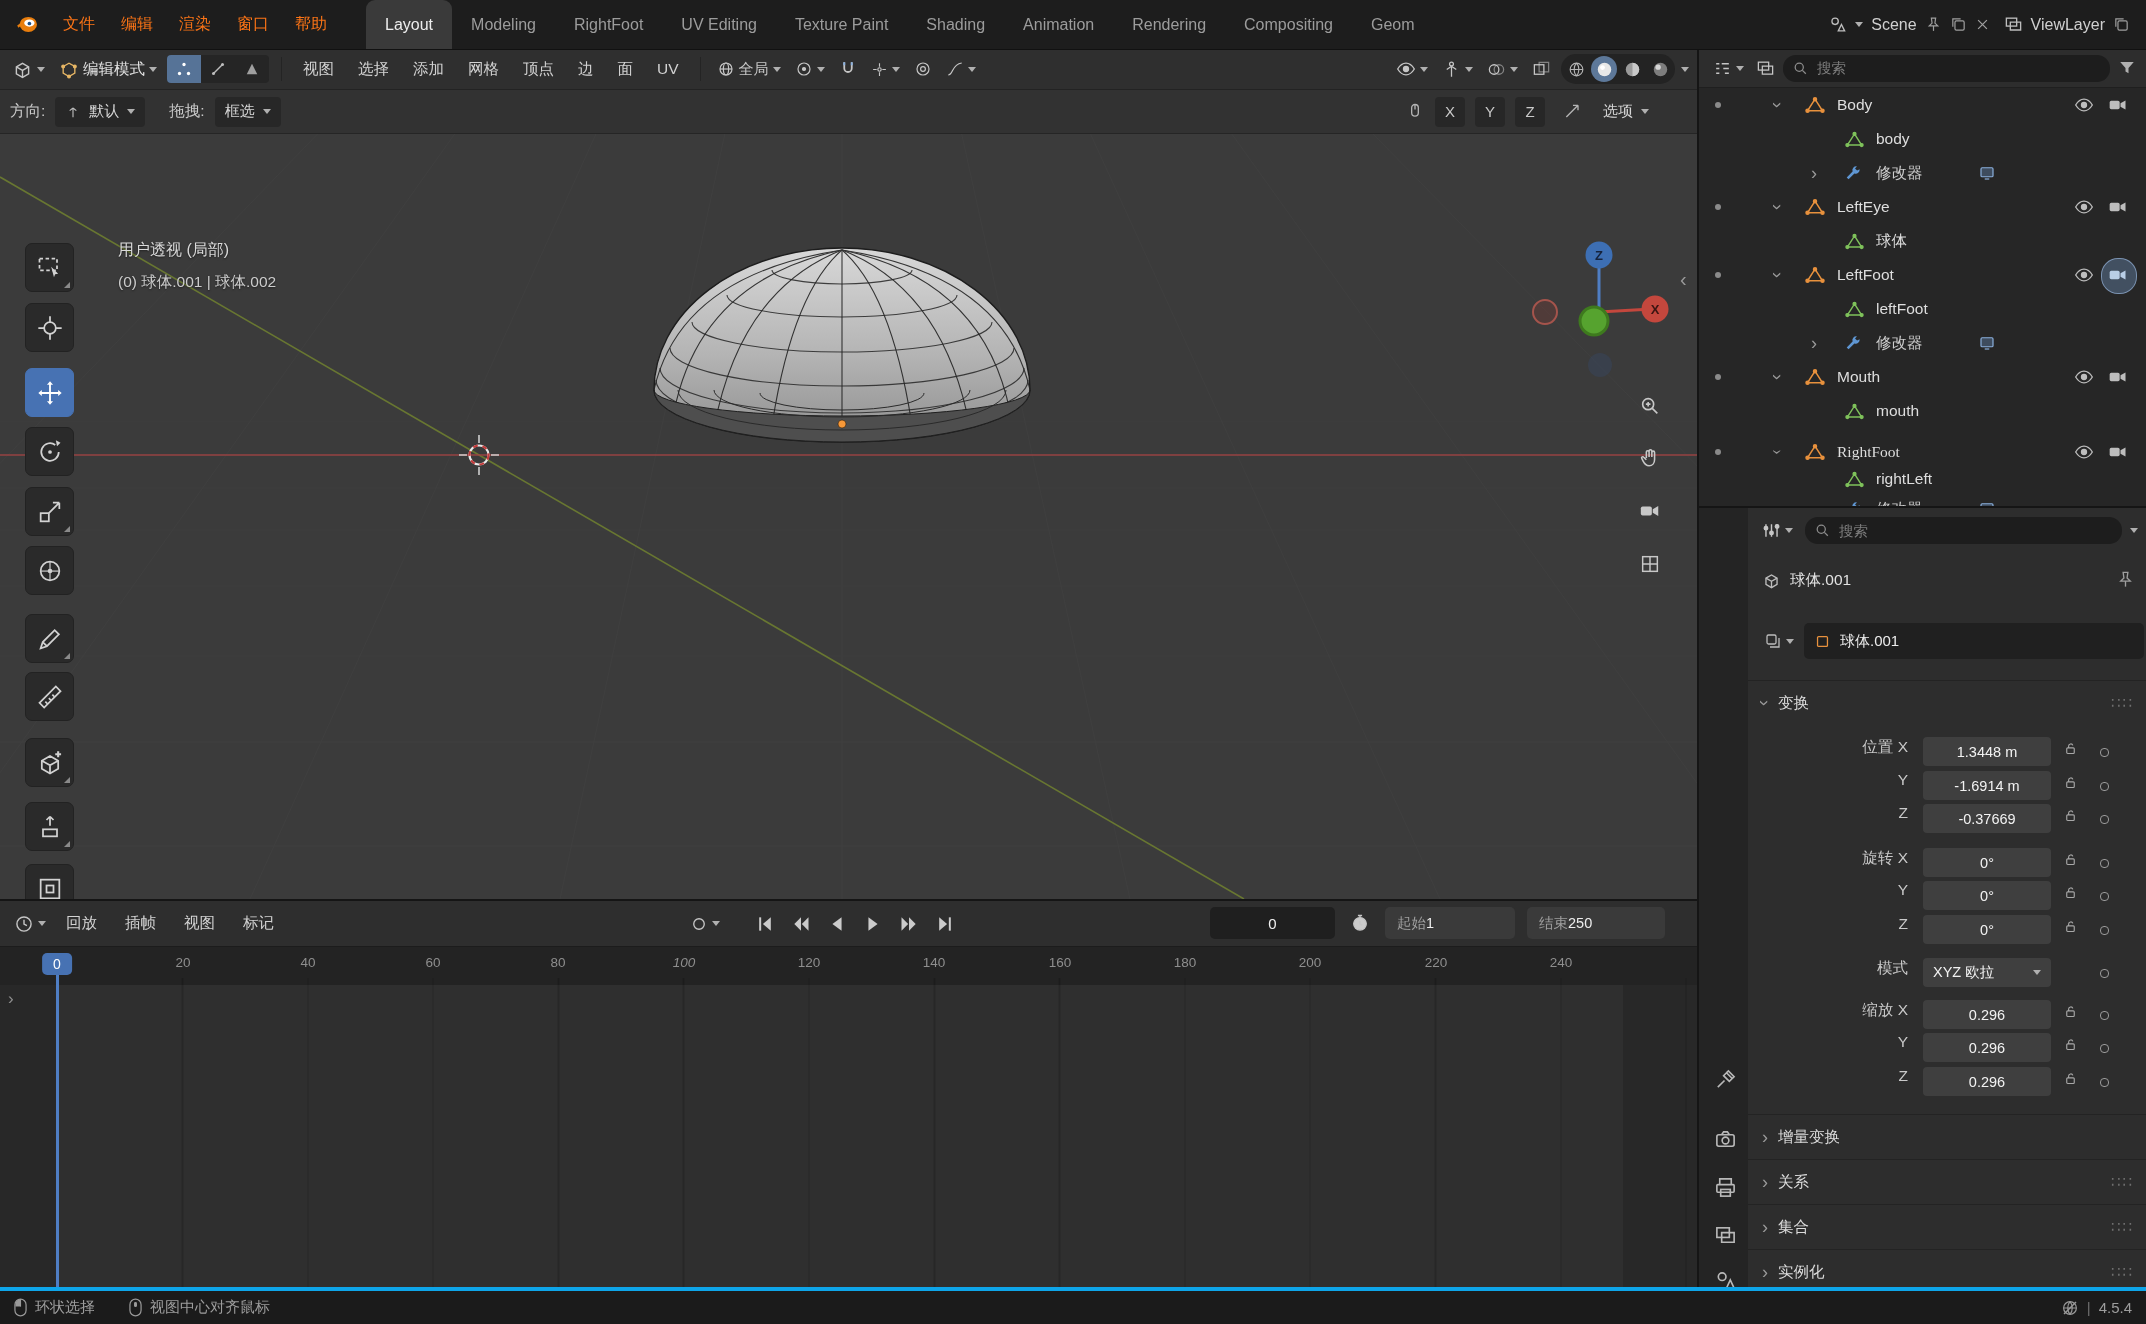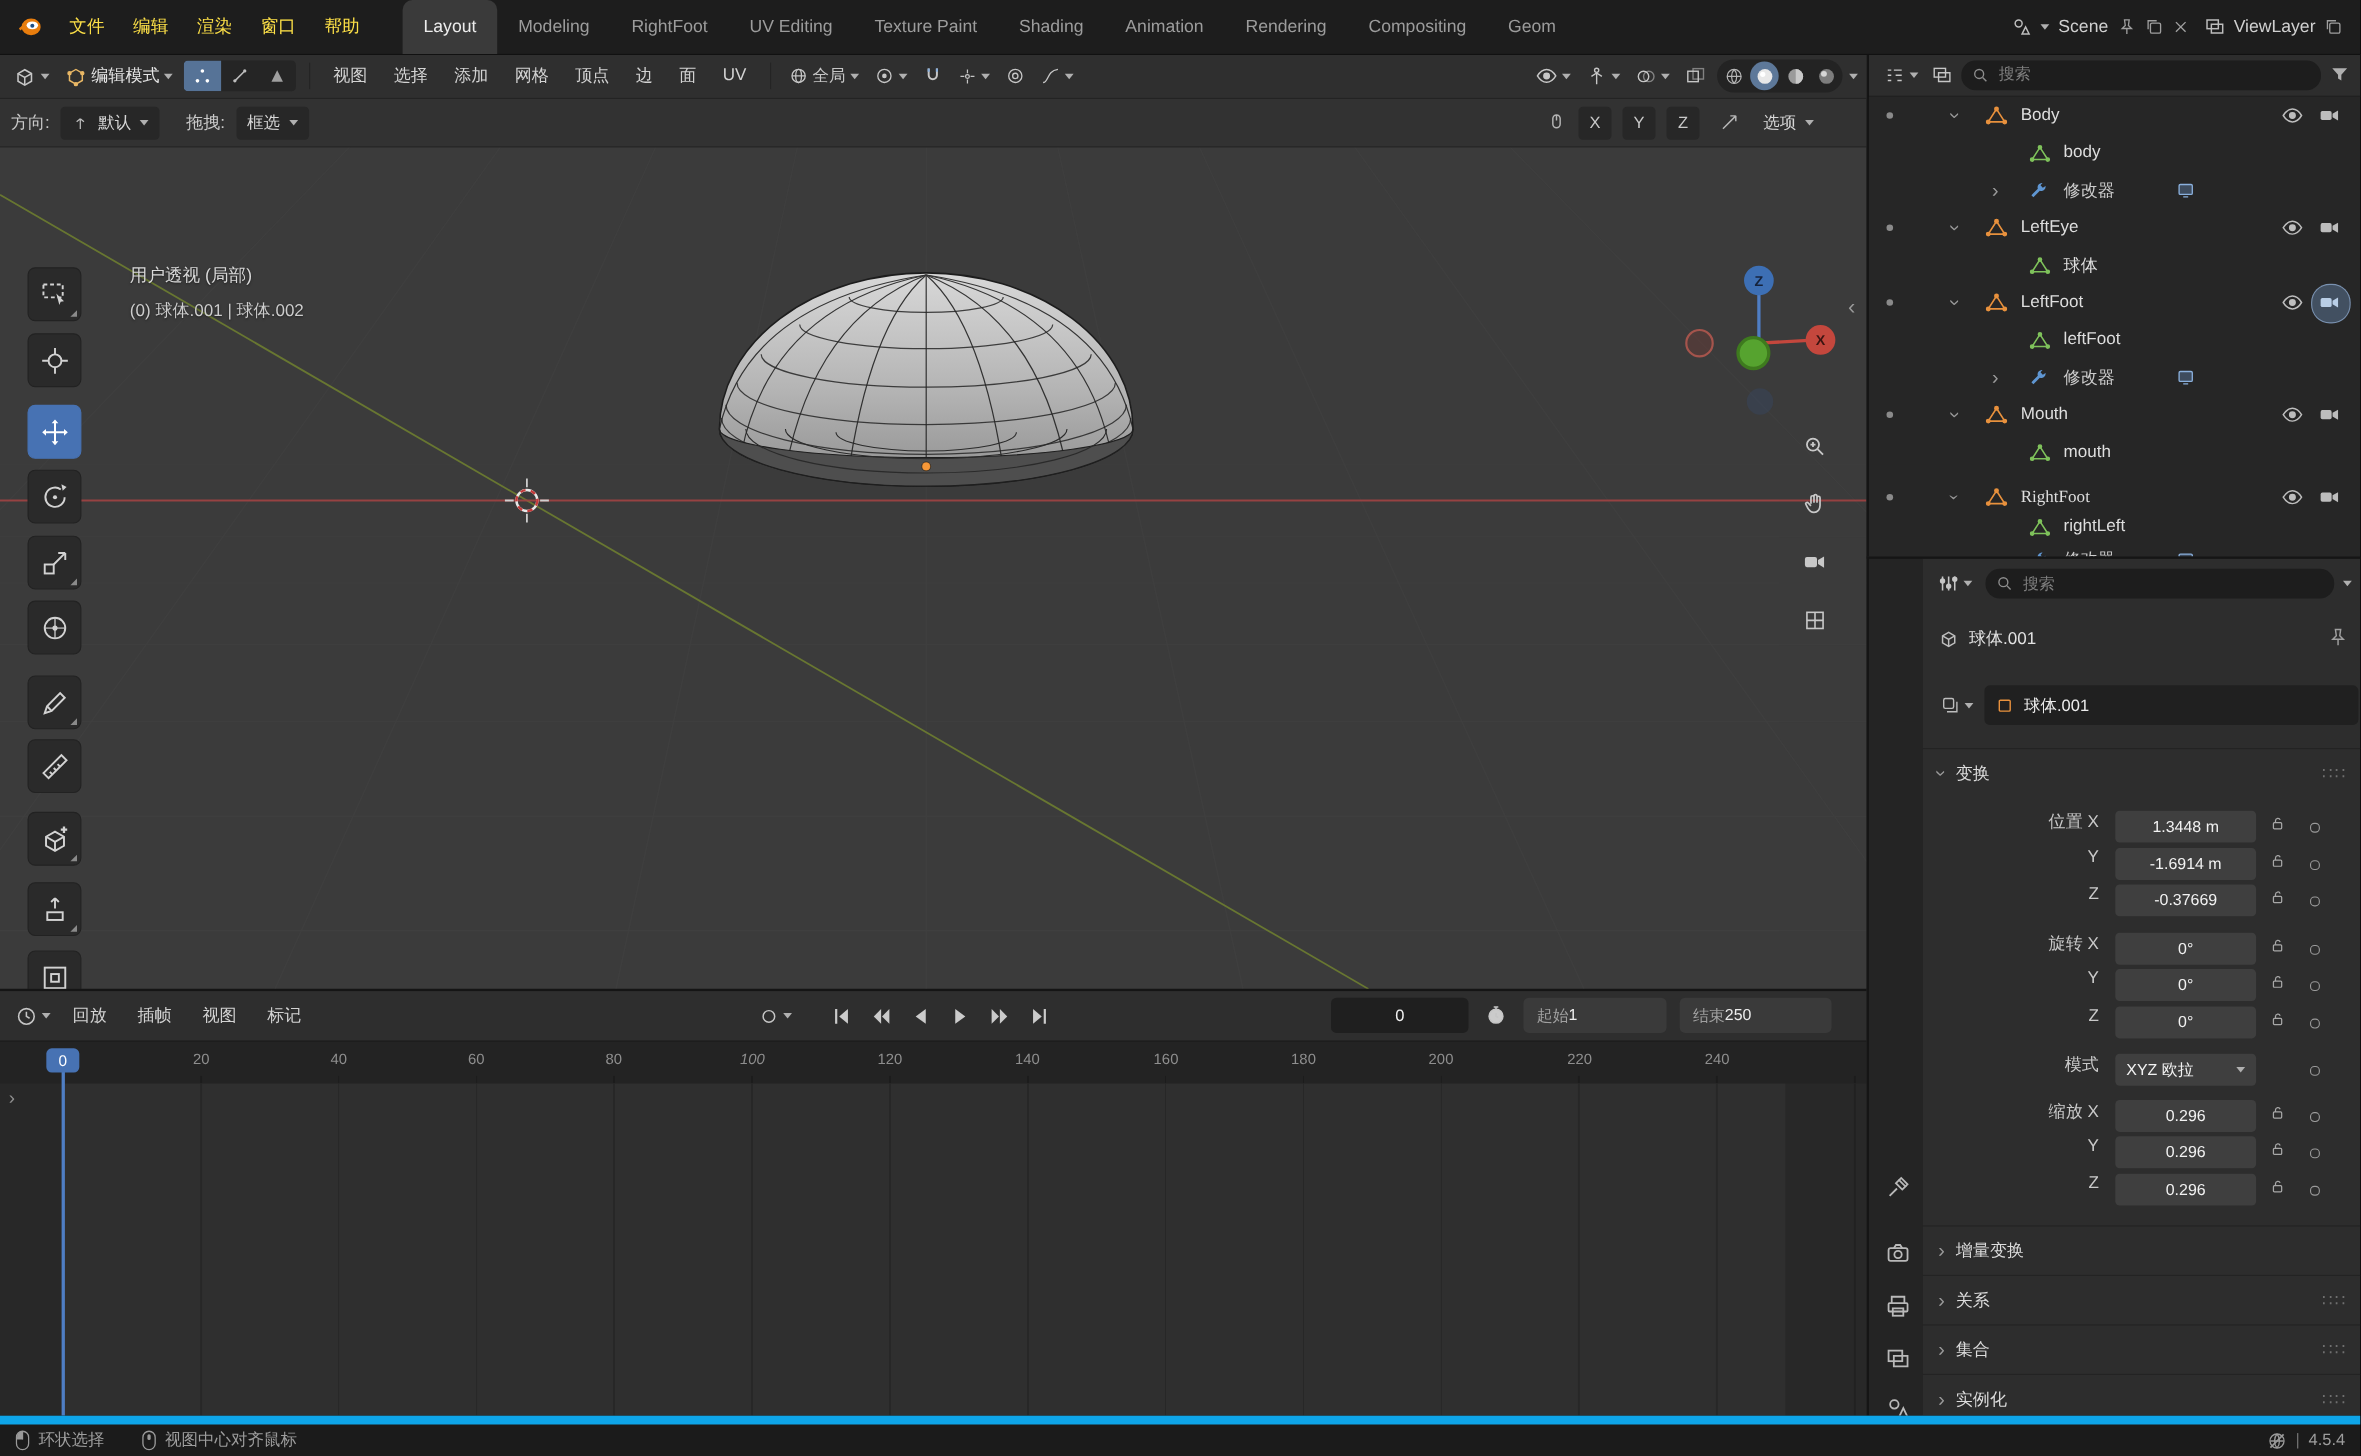--- a/index.html
+++ b/index.html
@@ -7,21 +7,21 @@
        font-family:"Liberation Sans","DejaVu Sans",sans-serif;color:#d4d4d4;}
   .abs{position:absolute;}
   .flex{display:flex;align-items:center;}
   .chev{width:0;height:0;border-left:4.5px solid transparent;border-right:4.5px solid transparent;
         border-top:5.5px solid #b0b0b0;display:inline-block;flex:none;}
   svg{display:block;flex:none;}
   input{outline:none;}
   
   .topbar{left:0;top:0;width:2146px;height:49px;background:#1d1d1d;display:flex;align-items:center;
           border-bottom:1px solid #111;z-index:50;}
-  .tmenu{padding:0 13px;font-size:16px;color:#fde047;height:35px;display:flex;align-items:center;}
+  .tmenu{padding:0 13px;font-size:16px;color:#f97316;height:35px;display:flex;align-items:center;}
   .tab{padding:0 19px;height:49px;display:flex;align-items:center;font-size:16px;color:#9c9c9c;
        border-radius:9px 9px 0 0;white-space:nowrap;}
   .tab.active{background:#3a3a3a;color:#ececec;}
   .widget{display:flex;align-items:center;gap:8px;font-size:16px;color:#d0d0d0;}
   
   .toolheader{left:0;top:49px;width:1697px;height:41px;background:#2f2f2f;display:flex;align-items:center;
               border-bottom:1px solid #232323;padding:0 8px;box-sizing:border-box;gap:6px;z-index:40;}
   .hmenu{padding:0 9px;font-size:15.5px;color:#d2d2d2;white-space:nowrap;}
   .hsep{width:1px;height:24px;background:#242424;margin:0 6px;flex:none;}
   .hicon{display:flex;align-items:center;gap:4px;padding:0 4px;color:#c6c6c6;}
@@ -90,21 +90,21 @@
            padding:0 10px;box-sizing:border-box;gap:8px;}
   .t-label{position:absolute;left:10px;width:150px;text-align:right;font-size:15.5px;color:#c9c9c9;}
   .t-field{position:absolute;left:175px;width:128px;height:29px;background:#3f3f3f;border-radius:4px;
            display:flex;align-items:center;justify-content:center;font-size:14.5px;color:#f2f2f2;}
   .t-lock{position:absolute;left:315px;top:4px;color:#a8a8a8;}
   .t-dot{position:absolute;left:352px;top:11px;width:7px;height:7px;border-radius:4px;border:1.5px solid #9a9a9a;}
   .panelhdr{position:absolute;left:0;width:100%;height:45px;display:flex;align-items:center;gap:10px;
             border-top:1px solid #232323;font-size:15.5px;color:#dcdcdc;padding:0 14px;box-sizing:border-box;}
   .dragdots{margin-left:auto;color:#6f6f6f;font-size:15px;letter-spacing:2px;}
   
-  .statusbar{left:0;top:1287px;width:2146px;height:37px;background:#1b1b1b;border-top:8px solid #0ea5e9;
+  .statusbar{left:0;top:1287px;width:2146px;height:37px;background:#1b1b1b;border-top:4px solid #0ea5e9;
              box-sizing:border-box;display:flex;align-items:center;padding:0 14px;gap:34px;
              font-size:15px;color:#9d9d9d;z-index:50;}
   .sbitem{display:flex;align-items:center;gap:8px;}
 </style>
 </head>
 <body>
 
 <div id="app">
 
   <div class="topbar abs">

